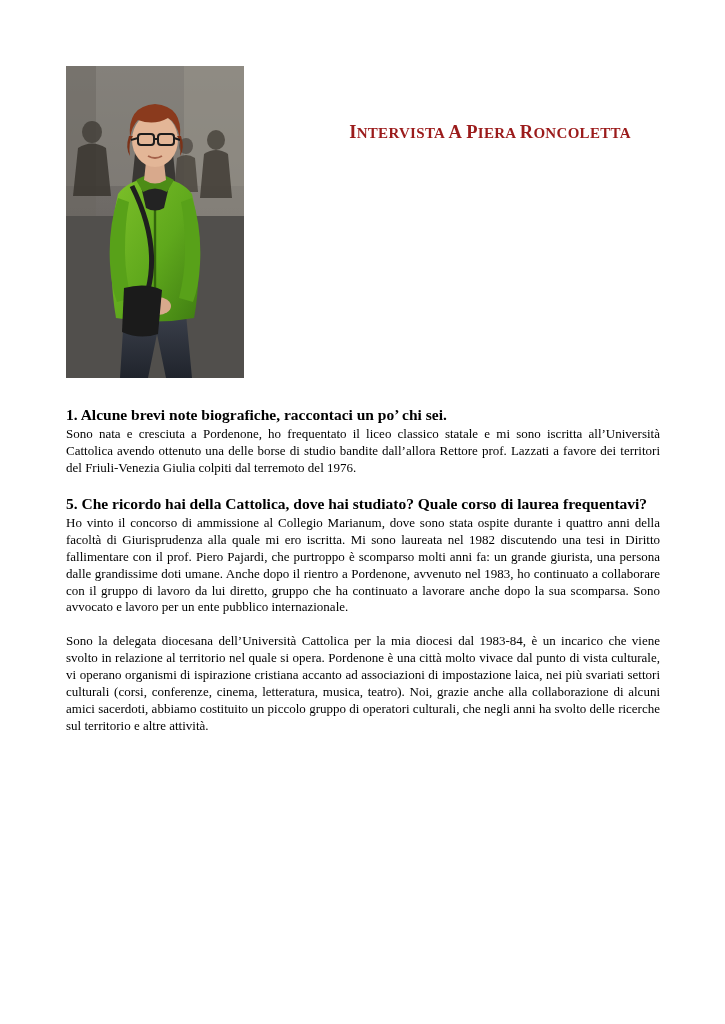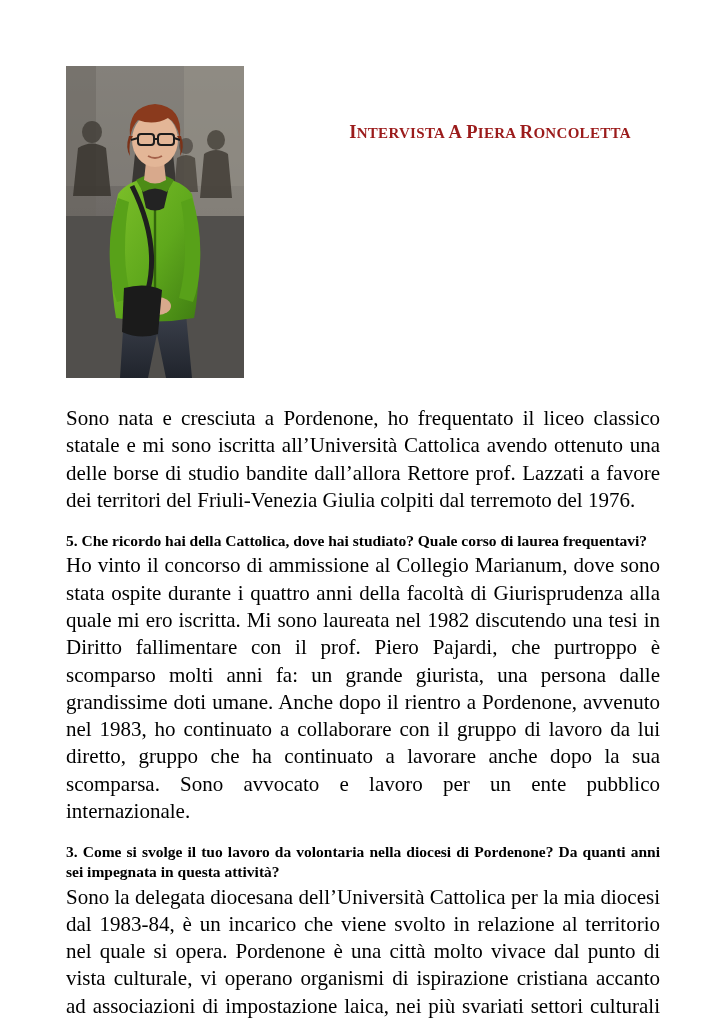--- a/index.html
+++ b/index.html
@@ -63,21 +63,21 @@
   }
   .qa { margin-bottom: 17px; }
   .q {
     font-weight: bold;
     font-size: 15.5px;
     line-height: 1.30;
     text-align: justify;
     margin: 0 0 1px 0;
   }
   .a {
-    font-size: 21px;
+    font-size: 13px;
     line-height: 1.30;
     text-align: justify;
     margin: 0;
     text-justify: inter-word;
   }
 </style>
 </head>
 <body>
 
 <div class="page">
@@ -164,27 +164,27 @@
     </div>
 
     <div class="doc-title">
       <span><span class="cap">I</span>NTERVISTA <span class="cap">A</span> <span class="cap">P</span>IERA <span class="cap">R</span>ONCOLETTA</span>
     </div>
   </div>
 
   <div class="content">
 
     <div class="qa">
+      <p class="q">1. Alcune brevi note biografiche, raccontaci un po’ chi sei.</p>
       <p class="a">Sono nata e cresciuta a Pordenone, ho frequentato il liceo classico statale e mi sono iscritta all’Università Cattolica avendo ottenuto una delle borse di studio bandite dall’allora Rettore prof. Lazzati a favore dei territori del Friuli-Venezia Giulia colpiti dal terremoto del 1976.</p>
     </div>
 
     <div class="qa">
       <p class="q">5. Che ricordo hai della Cattolica, dove hai studiato? Quale corso di laurea frequentavi?</p>
       <p class="a">Ho vinto il concorso di ammissione al Collegio Marianum, dove sono stata ospite durante i quattro anni della facoltà di Giurisprudenza alla quale mi ero iscritta. Mi sono laureata nel 1982 discutendo una tesi in Diritto fallimentare con il prof. Piero Pajardi, che purtroppo è scomparso molti anni fa: un grande giurista, una persona dalle grandissime doti umane. Anche dopo il rientro a Pordenone, avvenuto nel 1983, ho continuato a collaborare con il gruppo di lavoro da lui diretto, gruppo che ha continuato a lavorare anche dopo la sua scomparsa. Sono avvocato e lavoro per un ente pubblico internazionale.</p>
     </div>
 
     <div class="qa">
-      <p class="q">3. Come si svolge il tuo lavoro da volontaria nella diocesi di Pordenone? Da quanti anni sei impegnata in questa attività?</p>
       <p class="a">Sono la delegata diocesana dell’Università Cattolica per la mia diocesi dal 1983-84, è un incarico che viene svolto in relazione al territorio nel quale si opera. Pordenone è una città molto vivace dal punto di vista culturale, vi operano organismi di ispirazione cristiana accanto ad associazioni di impostazione laica, nei più svariati settori culturali (corsi, conferenze, cinema, letteratura, musica, teatro). Noi, grazie anche alla collaborazione di alcuni amici sacerdoti, abbiamo costituito un piccolo gruppo di operatori culturali, che negli anni ha svolto delle ricerche sul territorio e altre attività.</p>
     </div>
 
   </div>
 </div>
 
 </body></html>

